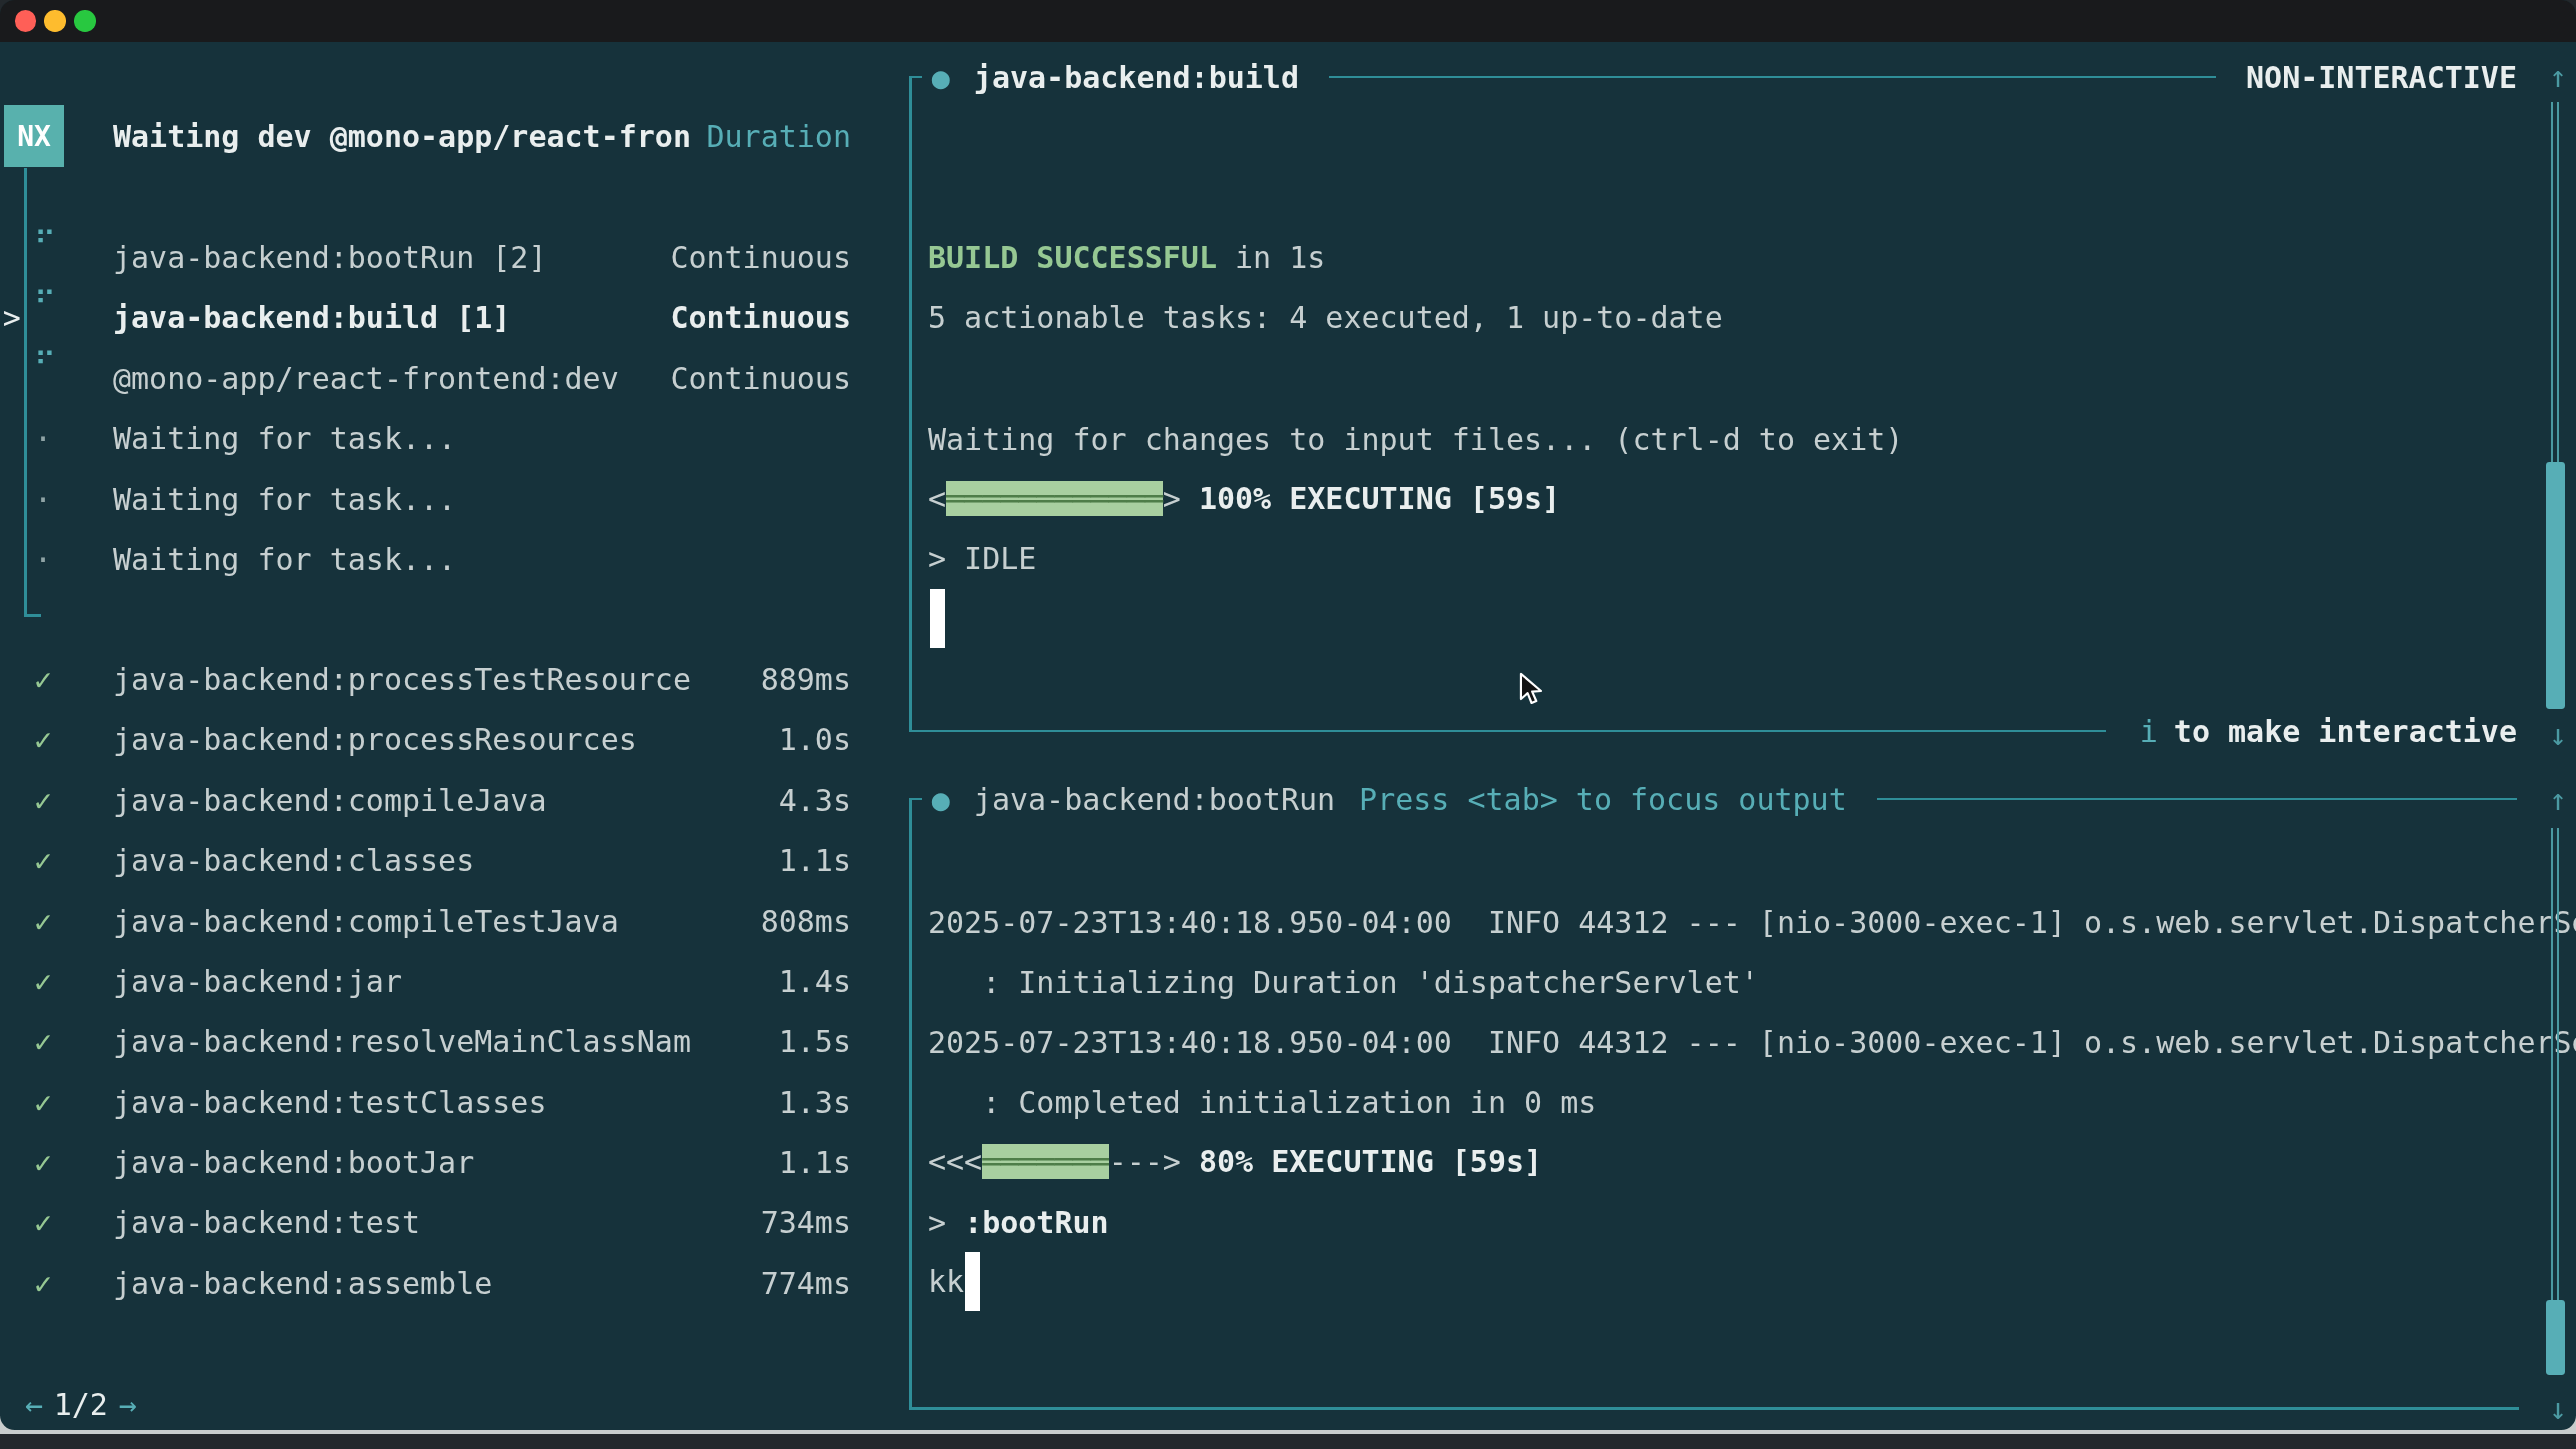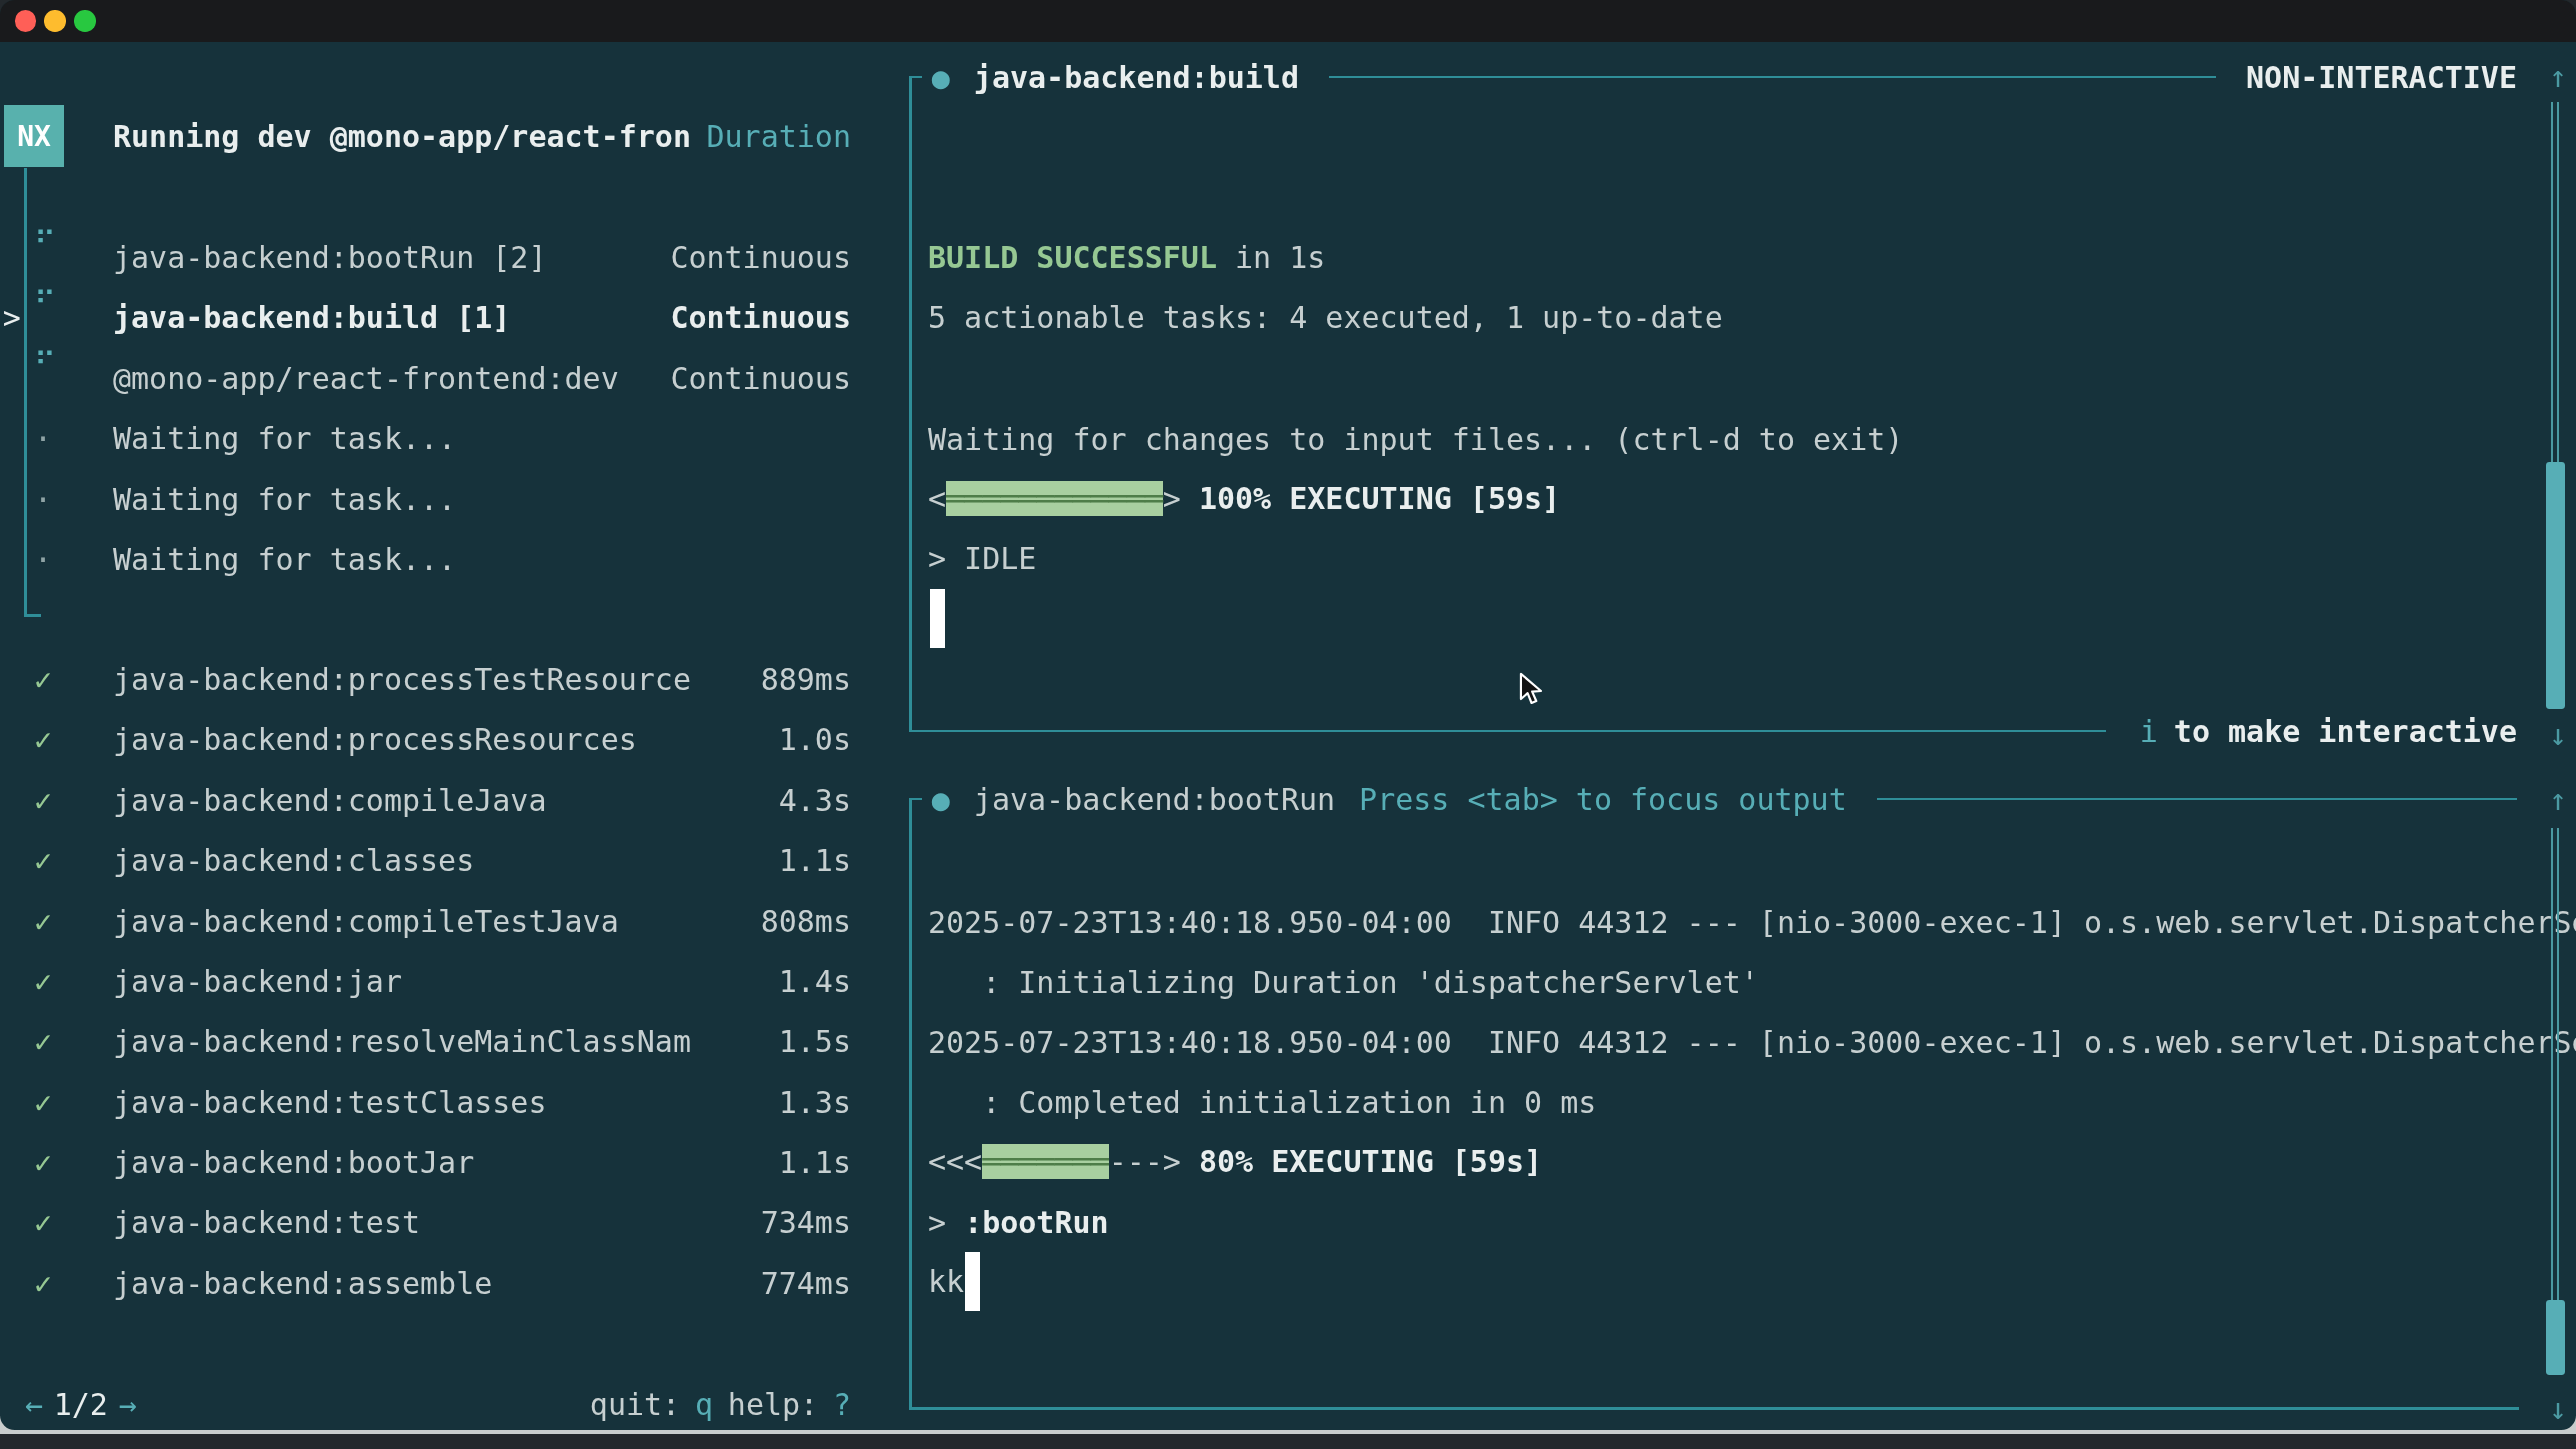--- a/index.html
+++ b/index.html
@@ -90,21 +90,21 @@
     <div class="light" id="light-close" style="background: rgb(255, 95, 87);"></div>
     <div class="light" id="light-min" style="background: rgb(254, 188, 46);"></div>
     <div class="light" id="light-zoom" style="background: rgb(40, 200, 64);"></div>
   </div>
 
   <div class="nx-logo">NX</div>
   <div class="tree-v"></div>
   <div class="tree-corner"></div>
 
   <div class="shead">
-    <span class="st">Running dev @mono-app/react-fron</span>
+    <span class="st">Waiting dev @mono-app/react-fron</span>
     <span class="sd">Duration</span>
   </div>
 
   <div id="task-rows">
   <div class="srow" style="top: 228px;">
     <span class="caret"></span>
     <span class="marker spin">⠋</span>
     <span class="tname">java-backend:bootRun [2]</span>
     <span class="tstatus">Continuous</span>
   </div>
@@ -209,26 +209,20 @@
     <span class="check">✓</span>
     <span class="dname">java-backend:assemble</span>
     <span class="ddur">774ms</span>
   </div>
 </div>
 
   <div id="side-footer-left">
     <span class="fkey">←</span>
     <span class="fpage">1/2</span>
     <span class="fkey">→</span>
-  </div>
-  <div id="side-footer-right">
-    <span class="ftxt">quit:</span>
-    <span class="fkey">q</span>
-    <span class="ftxt">help:</span>
-    <span class="fkey">?</span>
   </div>
 
   <div class="vborder" id="top-vb"></div>
   <div class="hrow" id="top-header">
     <div class="corner-stub"></div>
     <span class="hbullet">●</span>
     <span class="htitle-b">java-backend:build</span>
     <div class="hline"></div>
     <span class="hlabel">NON-INTERACTIVE</span>
   </div>

